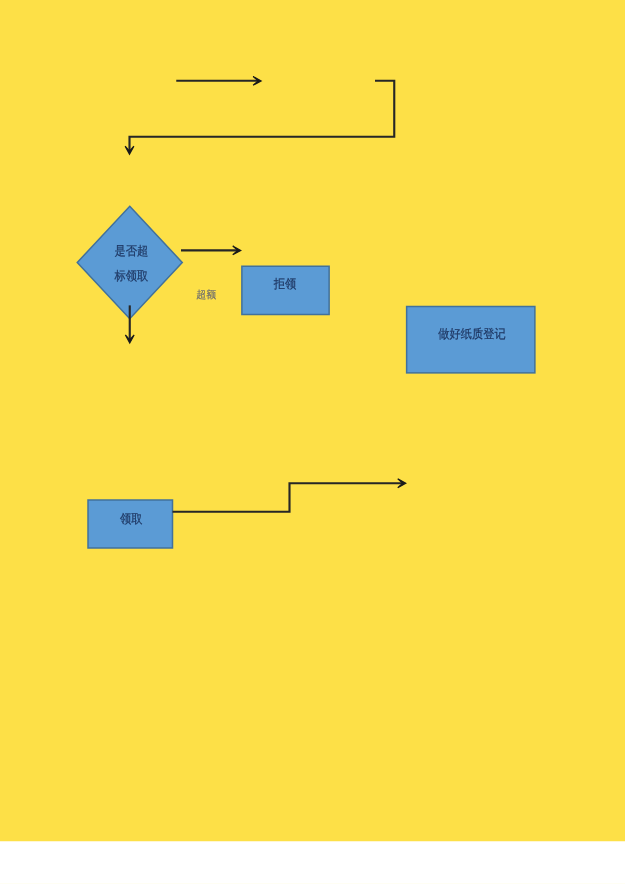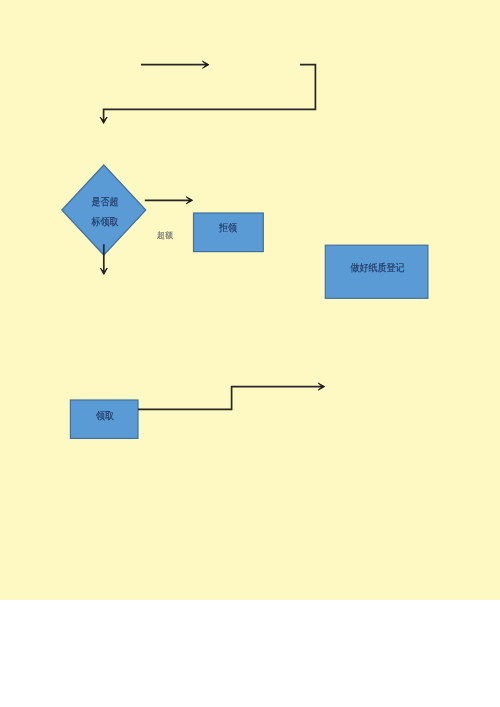--- a/index.html
+++ b/index.html
@@ -1,18 +1,18 @@
 <!DOCTYPE html>
 <html><head>
 <meta charset="utf-8">
 <style>
   html,body{margin:0;padding:0;background:#ffffff;}
   body{width:500px;height:707px;overflow:hidden;
        font-family:"Liberation Serif",serif;}
-  #canvas{position:relative;width:500px;height:600px;background:#fef9c3;overflow:hidden;}
+  #canvas{position:relative;width:500px;height:673px;background:#fde047;overflow:hidden;}
   svg.layer{position:absolute;left:0;top:0;width:500px;height:707px;}
   .node-label{position:absolute;color:#1F3864;font-family:"Liberation Serif",serif;
               text-align:center;white-space:pre;transform-origin:center top;
               -webkit-text-stroke:0.18px #1F3864;filter:blur(0px);}
   .edge-label{position:absolute;font-family:"Liberation Serif",serif;white-space:pre;
               transform-origin:left top;color:#6e6e6e;-webkit-text-stroke:0.15px #6e6e6e;filter:blur(0px);}
 </style>
 </head>
 <body>
 

